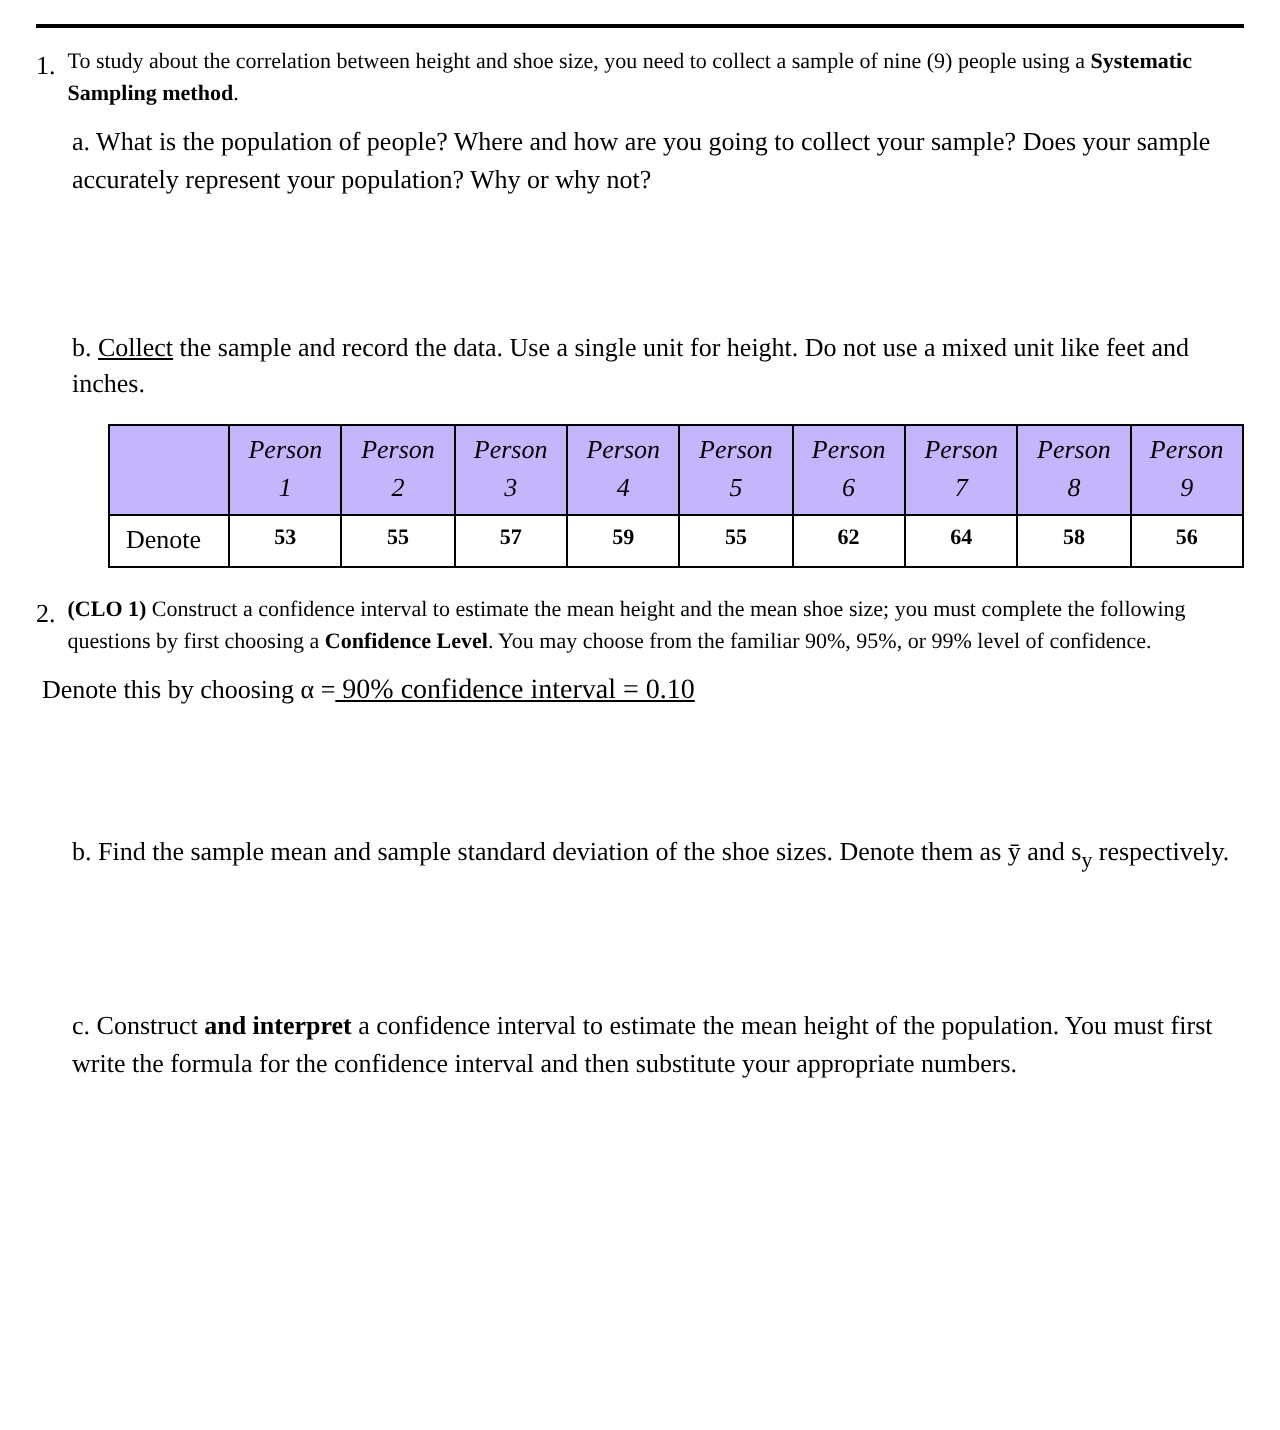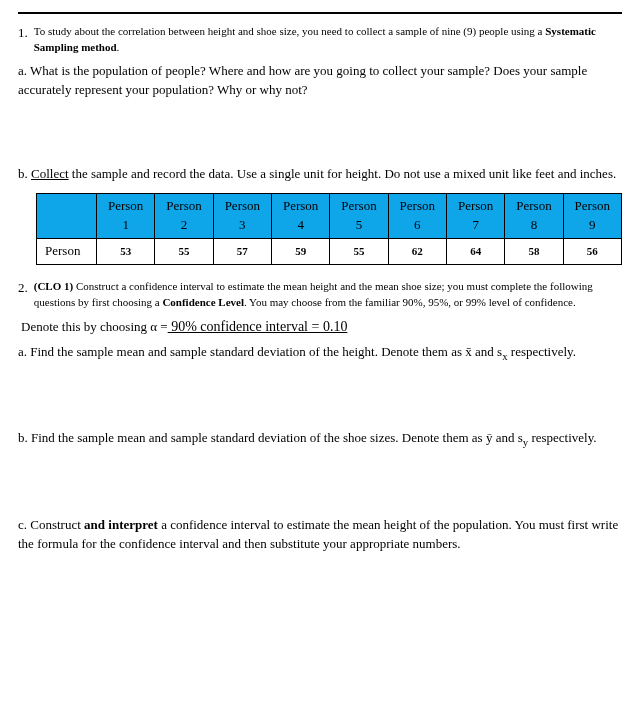--- a/index.html
+++ b/index.html
@@ -32,20 +32,21 @@
     .question-label {
       flex-shrink: 0;
       font-size: 13px;
     }
 
     .question-text {
       font-size: 11px;
     }
 
     .sub-question {
+      margin-left: 18px;
       margin-bottom: 10px;
     }
 
     .sub-label {
       font-size: 13px;
     }
 
     .sub-text {
       font-size: 13px;
       display: inline;
@@ -71,21 +72,22 @@
 
     table th, table td {
       border: 1px solid #000;
       padding: 3px 8px;
       text-align: center;
       min-width: 44px;
     }
 
     table th {
       font-weight: normal;
-      background: #0ea5e9;
+      background: #c4b5fd;
+      font-style: italic;
     }
 
     table td.row-header {
       text-align: left;
       font-weight: normal;
       min-width: 60px;
     }
 
     .data-value {
       font-size: 11px;
@@ -149,21 +151,21 @@
             <th>Person 4</th>
             <th>Person 5</th>
             <th>Person 6</th>
             <th>Person 7</th>
             <th>Person 8</th>
             <th>Person 9</th>
           </tr>
         </thead>
         <tbody>
           <tr>
-            <td class="row-header">Person</td>
+            <td class="row-header">Denote</td>
             <td class="data-value">53</td>
             <td class="data-value">55</td>
             <td class="data-value">57</td>
             <td class="data-value">59</td>
             <td class="data-value">55</td>
             <td class="data-value">62</td>
             <td class="data-value">64</td>
             <td class="data-value">58</td>
             <td class="data-value">56</td>
           </tr>
@@ -177,26 +179,20 @@
   <div class="question-number">
     <span class="question-label">2.</span>
     <span class="question-text">
       <span class="bold">(CLO 1)</span><span> Construct a confidence interval to estimate the mean height and the mean shoe size; you must complete the following questions by first choosing a </span><span class="bold">Confidence Level</span><span>. You may choose from the familiar 90%, 95%, or 99% level of confidence.</span>
     </span>
   </div>
   <div style="margin-left: 3px; margin-bottom: 6px;">
     <span>Denote this by choosing α =</span><span class="confidence-highlighted"> 90% confidence interval = 0.10</span>
   </div>
 
-  <div class="sub-question">
-    <span class="sub-label">a.</span>
-    <span class="sub-text">
-      <span> Find the sample mean and sample standard deviation of the height. Denote them as x̄ and s<sub>x</sub> respectively.</span>
-    </span>
-  </div>
 
   <div class="spacer"></div>
 
   <div class="sub-question">
     <span class="sub-label">b.</span>
     <span class="sub-text">
       <span> Find the sample mean and sample standard deviation of the shoe sizes. Denote them as ȳ and s<sub>y</sub> respectively.</span>
     </span>
   </div>
 

